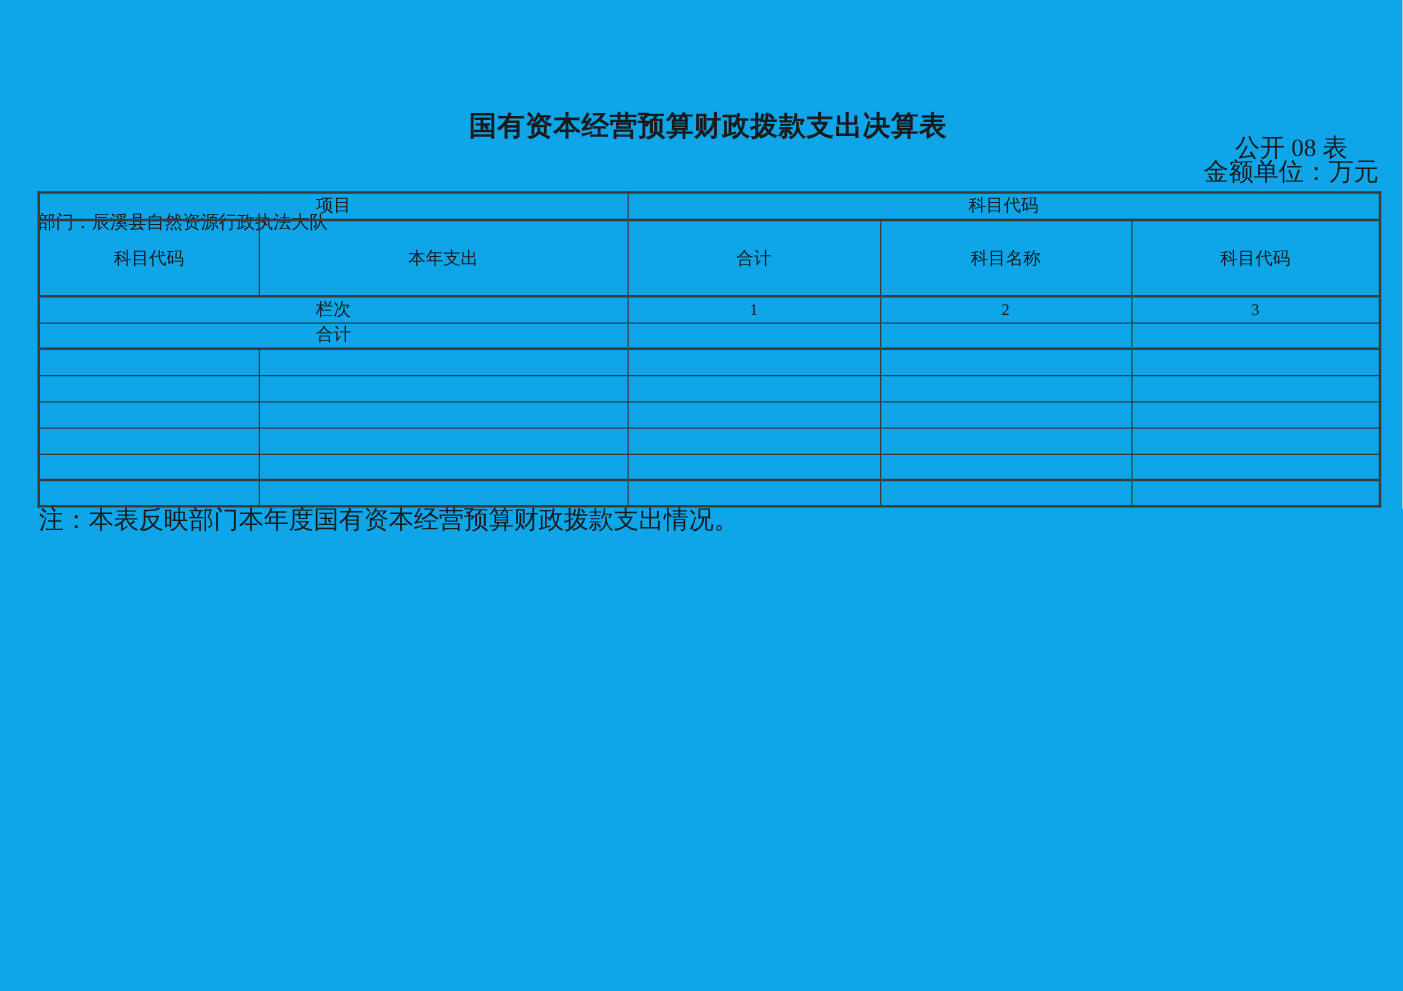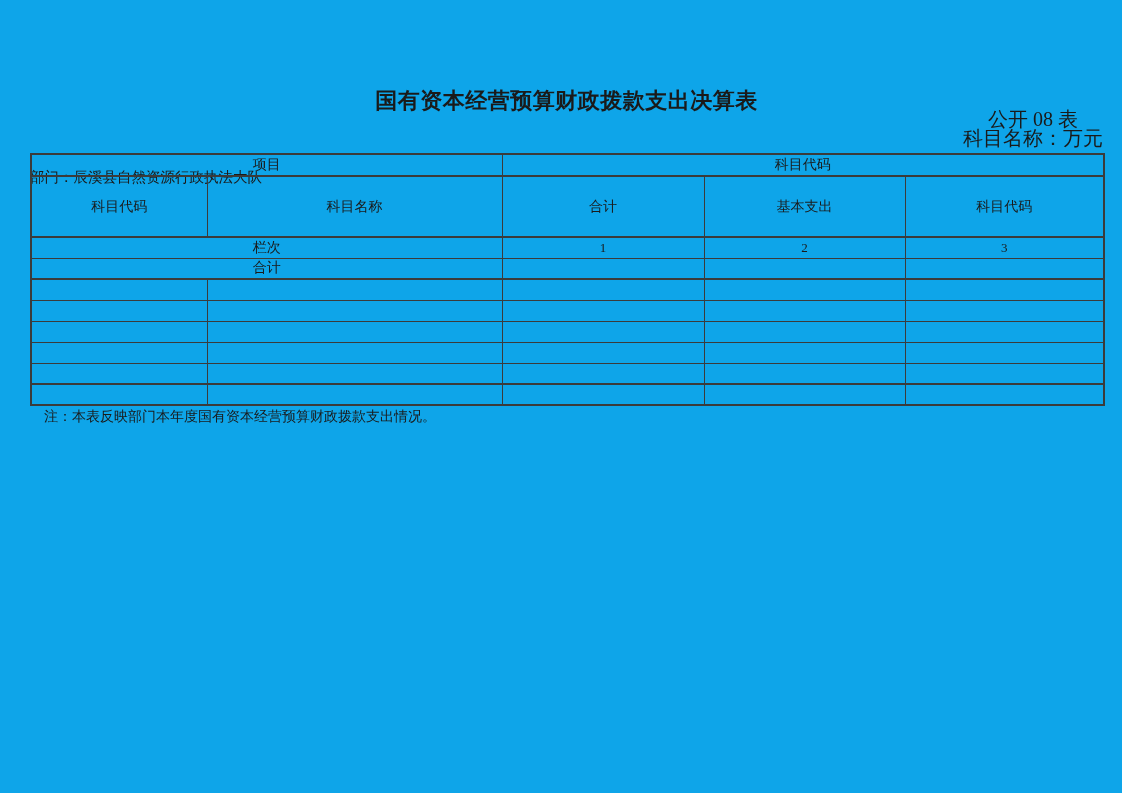--- a/index.html
+++ b/index.html
@@ -61,58 +61,58 @@
   table.report{border:2px solid var(--line);}
   tr.group-row td{height:22px;border-bottom:2px solid var(--line);}
   tr.col-head-row td{height:61px;border-bottom:2px solid var(--line);font-family:Liberation Serif, serif;}
   tr.index-row td{height:21px;font-size:13px;}
   tr.index-row td.row-label{font-size:14px;}
   tr.total-row td{height:21px;border-bottom:2px solid var(--line);}
   #data-body tr td{height:21px;}
   #data-body tr:nth-child(5) td{border-bottom:2px solid var(--line);}
   .notes{
     position:absolute;
-    left:44px;
+    left:31px;
     top:407px;
-    font-size:14px;
+    font-size:20px;
     line-height:19.5px;
   }
 </style>
 </head>
 <body>
 
 <div class="page">
 
   <div class="doc-title">国有资本经营预算财政拨款支出决算表</div>
 
   <div class="meta-right">
     <div>公开 08 表</div>
-    <div>科目名称：万元</div>
+    <div>金额单位：万元</div>
   </div>
 
   <div class="department">部门：辰溪县自然资源行政执法大队</div>
 
   <table class="report">
     <colgroup>
       <col style="width:176px">
       <col style="width:295px">
       <col style="width:202px">
       <col style="width:201px">
       <col style="width:199px">
     </colgroup>
     <tbody>
       <tr class="group-row">
         <td colspan="2">项目</td>
         <td colspan="3">科目代码</td>
       </tr>
       <tr class="col-head-row">
         <td>科目代码</td>
+        <td>本年支出</td>
+        <td>合计</td>
         <td>科目名称</td>
-        <td>合计</td>
-        <td>基本支出</td>
         <td>科目代码</td>
       </tr>
       <tr class="index-row">
         <td colspan="2" class="row-label">栏次</td>
         <td>1</td>
         <td>2</td>
         <td>3</td>
       </tr>
       <tr class="total-row">
         <td colspan="2">合计</td>

